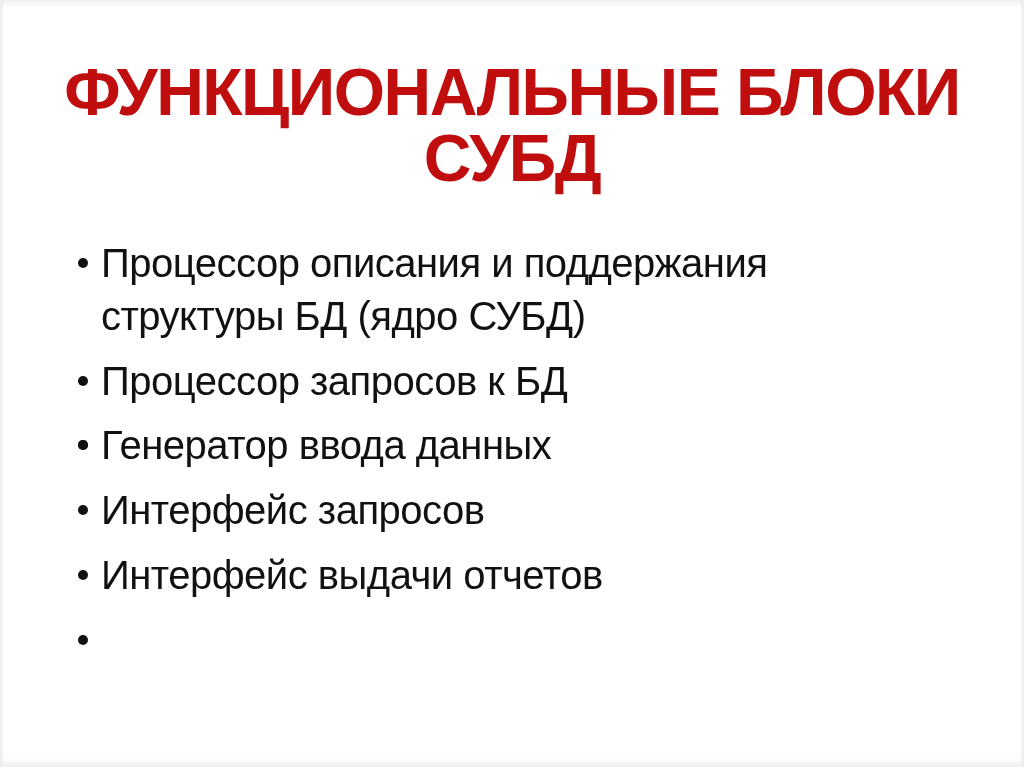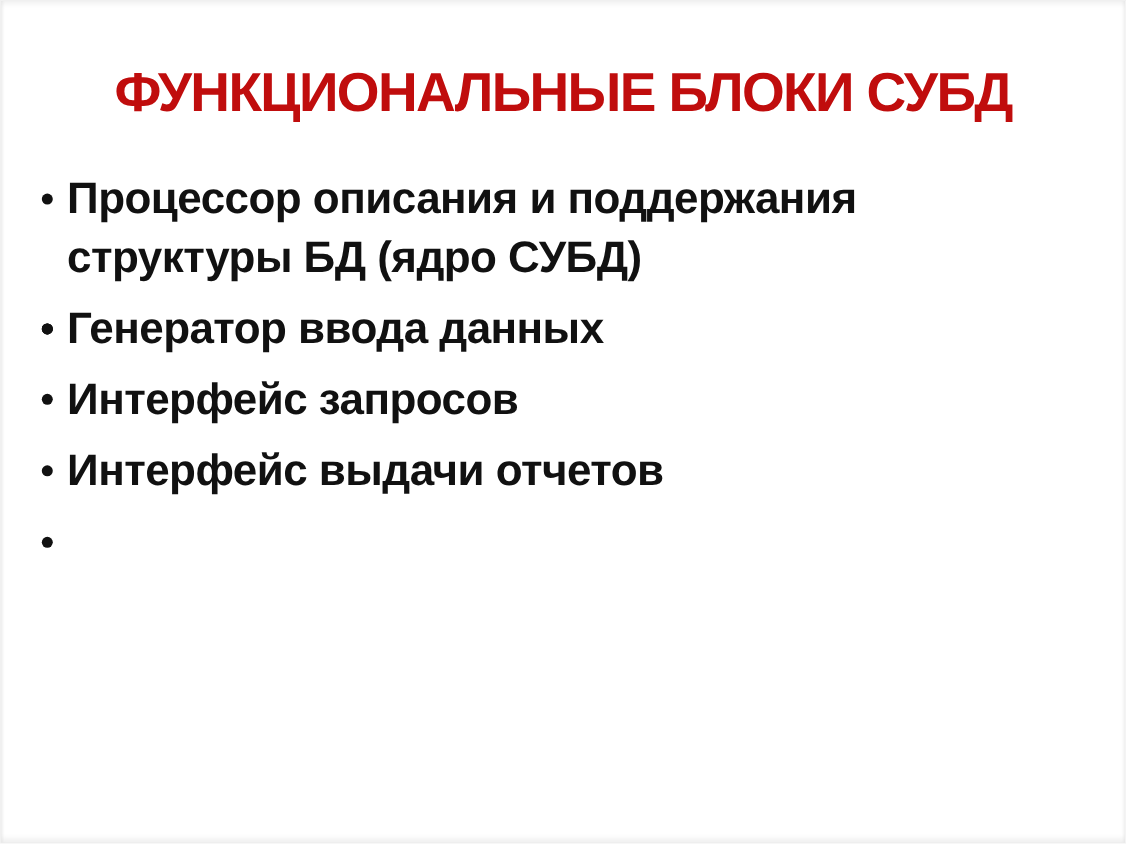--- a/index.html
+++ b/index.html
@@ -21,33 +21,32 @@
     background: var(--bg-color);
     border: 1px solid #f0f0f0;
     box-shadow: inset 0 3px 4px rgba(0,0,0,0.05), inset 0 -4px 5px rgba(0,0,0,0.06),
                 inset 2px 0 2px rgba(0,0,0,0.02), inset -2px 0 2px rgba(0,0,0,0.02);
     overflow: hidden;
   }
   .title {
     margin: 0;
     padding-top: 58px;
     text-align: center;
-    font-size: 50px;
+    font-size: 66px;
     font-weight: bold;
     letter-spacing: -1.5px;
     color: var(--title-color);
     line-height: 1.0;
   }
   .bullets {
     list-style: none;
     margin: 46px 0 16px 0;
-    padding: 0 0 0 60px;
+    padding: 0 0 0 100px;
     width: 770px;
     box-sizing: content-box;
-    font-weight: bold;
   }
   .bullet-item {
     position: relative;
     font-size: 40px;
     line-height: 1.32;
     letter-spacing: -0.5px;
     color: var(--text-color);
     margin-bottom: 12px;
     max-width: 760px;
   }
@@ -66,20 +65,21 @@
 
 <div class="slide">
   <h1 class="title">ФУНКЦИОНАЛЬНЫЕ БЛОКИ СУБД</h1>
   <ul class="bullets">
     <li class="bullet-item">
       <span class="dot"></span>
       <span>Процессор описания и поддержания структуры БД (ядро СУБД)</span>
     </li>
     <li class="bullet-item">
       <span class="dot"></span>
+      <span>Процессор запросов к БД</span>
     </li>
     <li class="bullet-item">
       <span class="dot"></span>
     </li>
     <li class="bullet-item">
       <span class="dot"></span>
       <span>Генератор ввода данных</span>
     </li>
     <li class="bullet-item">
       <span class="dot"></span>

